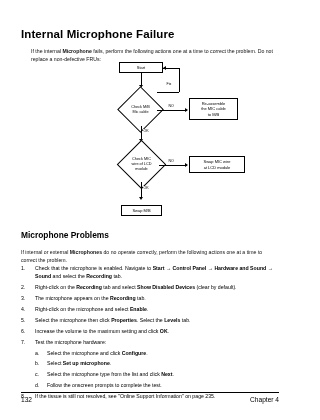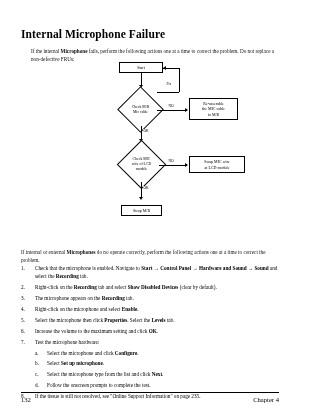--- a/index.html
+++ b/index.html
@@ -1,21 +1,21 @@
 <!DOCTYPE html>
 <html><head>
 <meta charset="utf-8">
 <style>
   html,body{margin:0;padding:0;}
   body{
     width:300px;height:420px;background:#ffffff;
     font-family:"Liberation Sans", sans-serif;
     color:#000000;-webkit-font-smoothing:none;
   }
-  .page{position:relative;width:300px;height:420px;box-sizing:border-box;font-family:Liberation Serif, serif;}
+  .page{position:relative;width:300px;height:420px;box-sizing:border-box;}
 
   h1.title{
     position:absolute;left:21px;top:28px;
     font-size:11.5px;font-weight:bold;letter-spacing:0.1px;margin:0;
   }
   .para{
     position:absolute;font-size:5.2px;line-height:8px;color:#111;
   }
   .para.p1{left:31px;top:47px;width:248px;}
   .para b{font-weight:bold;}
@@ -126,20 +126,21 @@
       <span>Swap MIC wire<br>at LCD module</span>
     </div>
 
     <div class="ln" style="left:44.5px;top:120px;width:0.7px;height:16px;"></div>
     <div class="arrow arr-down" style="left:42.5px;top:135px;"></div>
     <div class="lbl" style="left:47px;top:124px;">OK</div>
 
     <div class="box" style="left:25px;top:143px;width:41px;height:11px;">Swap M/B</div>
   </div>
 
+  <h2 class="sub">Microphone Problems</h2>
 
   <div class="para p2">
     <span>If internal or external </span><b>Microphones</b><span> do no operate correctly, perform the following actions one at a time to correct the problem.</span>
   </div>
 
   <ol class="steps">
     <li>
       <span class="num">1.</span>
       <span>Check that the microphone is enabled. Navigate to <b>Start</b> → <b>Control Panel</b> → <b>Hardware and Sound</b> → <b>Sound</b> and select the <b>Recording</b> tab.</span>
     </li>

